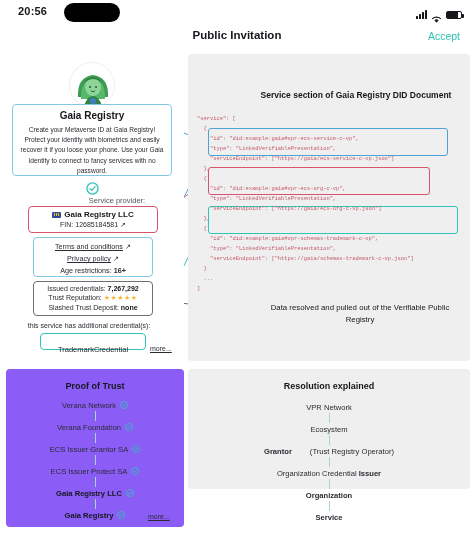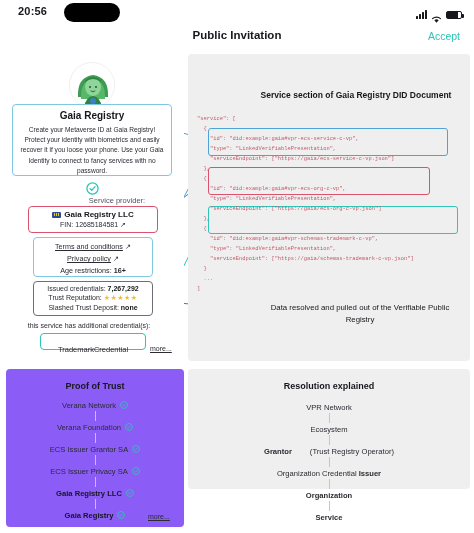--- a/index.html
+++ b/index.html
@@ -331,21 +331,21 @@
         <div class="chain-gap"></div>
         <div class="chain-item">
           <span>ECS Issuer Grantor SA</span>
           <span class="badge"><svg viewBox="0 0 12 12" width="8" height="8">
               <circle cx="6" cy="6" r="5.2" fill="none" stroke="#2ec4b6" stroke-width="1.3"></circle>
               <path d="M3.6 6.1 L5.3 7.8 L8.4 4.3" stroke="#2ec4b6" stroke-width="1.3" fill="none" stroke-linecap="round" stroke-linejoin="round"></path>
             </svg></span>
         </div>
         <div class="chain-gap"></div>
         <div class="chain-item">
-          <span>ECS Issuer Privacy SA</span>
+          <span>ECS Issuer Protect SA</span>
           <span class="badge"><svg viewBox="0 0 12 12" width="8" height="8">
               <circle cx="6" cy="6" r="5.2" fill="none" stroke="#2ec4b6" stroke-width="1.3"></circle>
               <path d="M3.6 6.1 L5.3 7.8 L8.4 4.3" stroke="#2ec4b6" stroke-width="1.3" fill="none" stroke-linecap="round" stroke-linejoin="round"></path>
             </svg></span>
         </div>
         <div class="chain-gap"></div>
         <div class="chain-item bold">
           <span>Gaia Registry LLC</span>
           <span class="badge"><svg viewBox="0 0 12 12" width="8" height="8">
               <circle cx="6" cy="6" r="5.2" fill="none" stroke="#2ec4b6" stroke-width="1.3"></circle>

